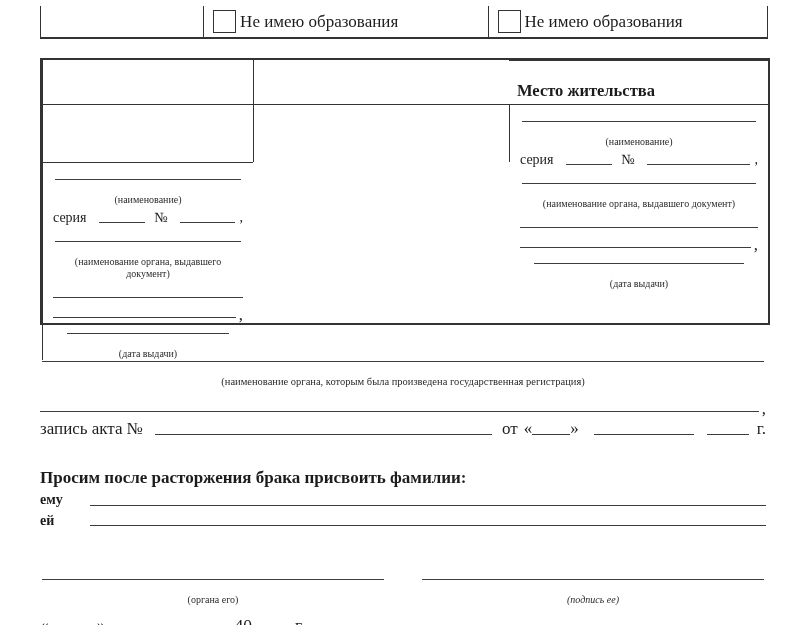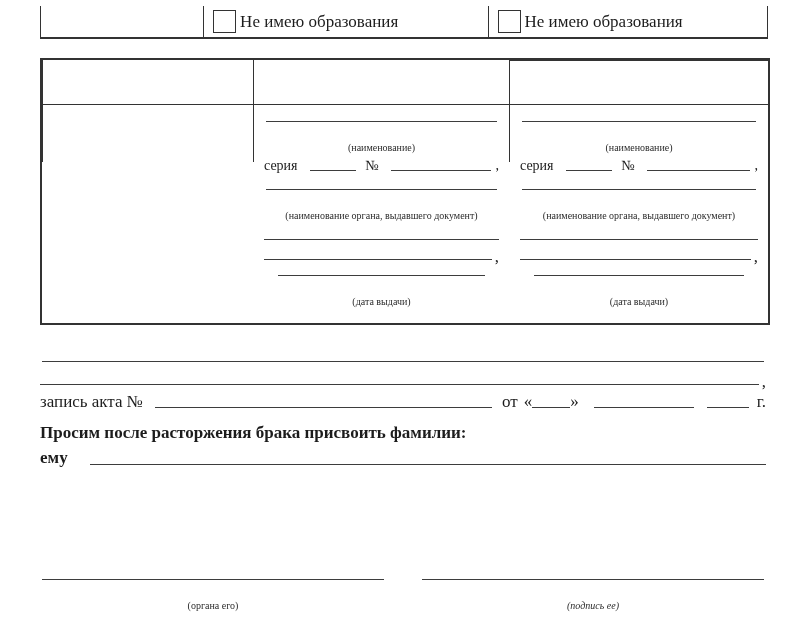--- a/index.html
+++ b/index.html
@@ -2,21 +2,21 @@
 <html><head>
 <meta charset="utf-8">
 <style>
   html,body{margin:0;padding:0;}
   body{background:#ffffff;}
   .page{position:relative;width:800px;height:625px;background:#ffffff;color:#1c1c1c;
         font-family:"Liberation Serif","DejaVu Serif",serif;overflow:hidden;}
 
   
   .fline{border-bottom:1.5px solid #3d3d3d;height:0;}
-  .caption{font-size:10px;color:#2b2b2b;text-align:center;line-height:1.2;margin-top:20px;}
+  .caption{font-size:10px;color:#2b2b2b;text-align:center;line-height:1.2;margin-top:14px;}
   .blank{border-bottom:1.5px solid #3d3d3d;height:0;}
   .frow{display:flex;align-items:flex-end;}
   .sym{line-height:14px;}
 
   
   .top-strip{position:absolute;left:40px;top:6px;width:728px;height:31px;
              border-bottom:2px solid #333;display:flex;}
   .ts-c1{width:163px;border-left:1.6px solid #333;}
   .ts-c2{width:285px;border-left:1.6px solid #333;display:flex;align-items:center;}
   .ts-c3{width:280px;border-left:1.6px solid #333;border-right:1.6px solid #333;display:flex;align-items:center;}
@@ -54,22 +54,22 @@
   .main-fields .reg-block{margin-top:20px;}
   .main-fields .reg-caption{font-size:10.5px;}
   .main-fields .cont-line{margin-top:13px;}
   .record-row{margin-top:2px;font-size:17px;line-height:1.25;}
   .record-row .rec-blank{flex:1;margin:0 10px 4px 12px;}
   .record-row .q-open{margin-left:6px;}
   .record-row .day-blank{width:38px;margin:0 0 4px 0;}
   .record-row .month-blank{width:100px;margin:0 0 4px 15px;}
   .record-row .year-blank{width:42px;margin:0 0 4px 13px;}
   .record-row .g-suffix{margin-left:8px;}
-  .surname-heading{margin-top:11px;}
-  .surname-row{margin-top:3px;font-size:17px;line-height:1.25;}
+  .surname-heading{margin-top:29px;}
+  .surname-row{margin-top:3px;font-size:14px;line-height:1.25;}
   .surname-row .s-label{width:44px;font-weight:bold;flex:0 0 auto;}
   .surname-row .s-blank{flex:1;margin:0 0 3px 6px;}
 
   
   .sig-section{position:absolute;left:40px;top:567px;width:726px;}
   .sig-row{display:flex;padding-top:12px;}
   .sig-left{width:346px;margin-right:34px;}
   .sig-right{flex:1;font-style:italic;}
   .date-row{margin-top:9px;font-size:17.5px;line-height:1.2;width:330px;}
   .date-row .d-day{width:48px;margin:0 0 3px 0;}
@@ -93,20 +93,23 @@
       <span class="checkbox"></span>
       <span class="cb-label">Не имею образования</span>
     </div>
   </div>
 
   <div class="form-table">
 
     <div class="bl"></div>
     <div class="bl"></div>
 
+    <div class="label-cell label-bottom bt">
+      <span>Место жительства</span>
+    </div>
     <div class="bl bt"></div>
     <div class="bl bt"></div>
 
 
     <div class="bl bt doc-cell">
       <div class="b1 cap-line">
         <div class="fline"></div>
         <div class="caption">(наименование)</div>
       </div>
       <div class="series-row frow">
@@ -156,20 +159,21 @@
         <div class="fline"></div>
         <div class="caption">(дата выдачи)</div>
       </div>
     </div>
   </div>
 
   <div class="main-fields">
 
     <div class="reg-block cap-line">
       <div class="fline"></div>
+      <div class="caption reg-caption">(наименование органа, которым была произведена государственная регистрация)</div>
     </div>
 
     <div class="cont-line comma-line frow">
       <div class="fline"></div>
       <span class="sym">,</span>
     </div>
 
     <div class="record-row frow">
       <span>запись акта №</span>
       <span class="blank rec-blank"></span>
@@ -181,20 +185,24 @@
       <span class="blank year-blank"></span>
       <span class="g-suffix">г.</span>
     </div>
 
     <div class="section-heading surname-heading">Просим после расторжения брака присвоить фамилии:</div>
 
     <div class="surname-row frow">
       <span class="s-label">ему</span>
       <span class="blank s-blank"></span>
     </div>
+    <div class="surname-row frow">
+      <span class="s-label">ей</span>
+      <span class="blank s-blank"></span>
+    </div>
   </div>
 
   <div class="sig-section">
     <div class="sig-row">
       <div class="sig-left cap-line">
         <div class="fline"></div>
         <div class="caption">(органа его)</div>
       </div>
       <div class="sig-right cap-line">
         <div class="fline"></div>

